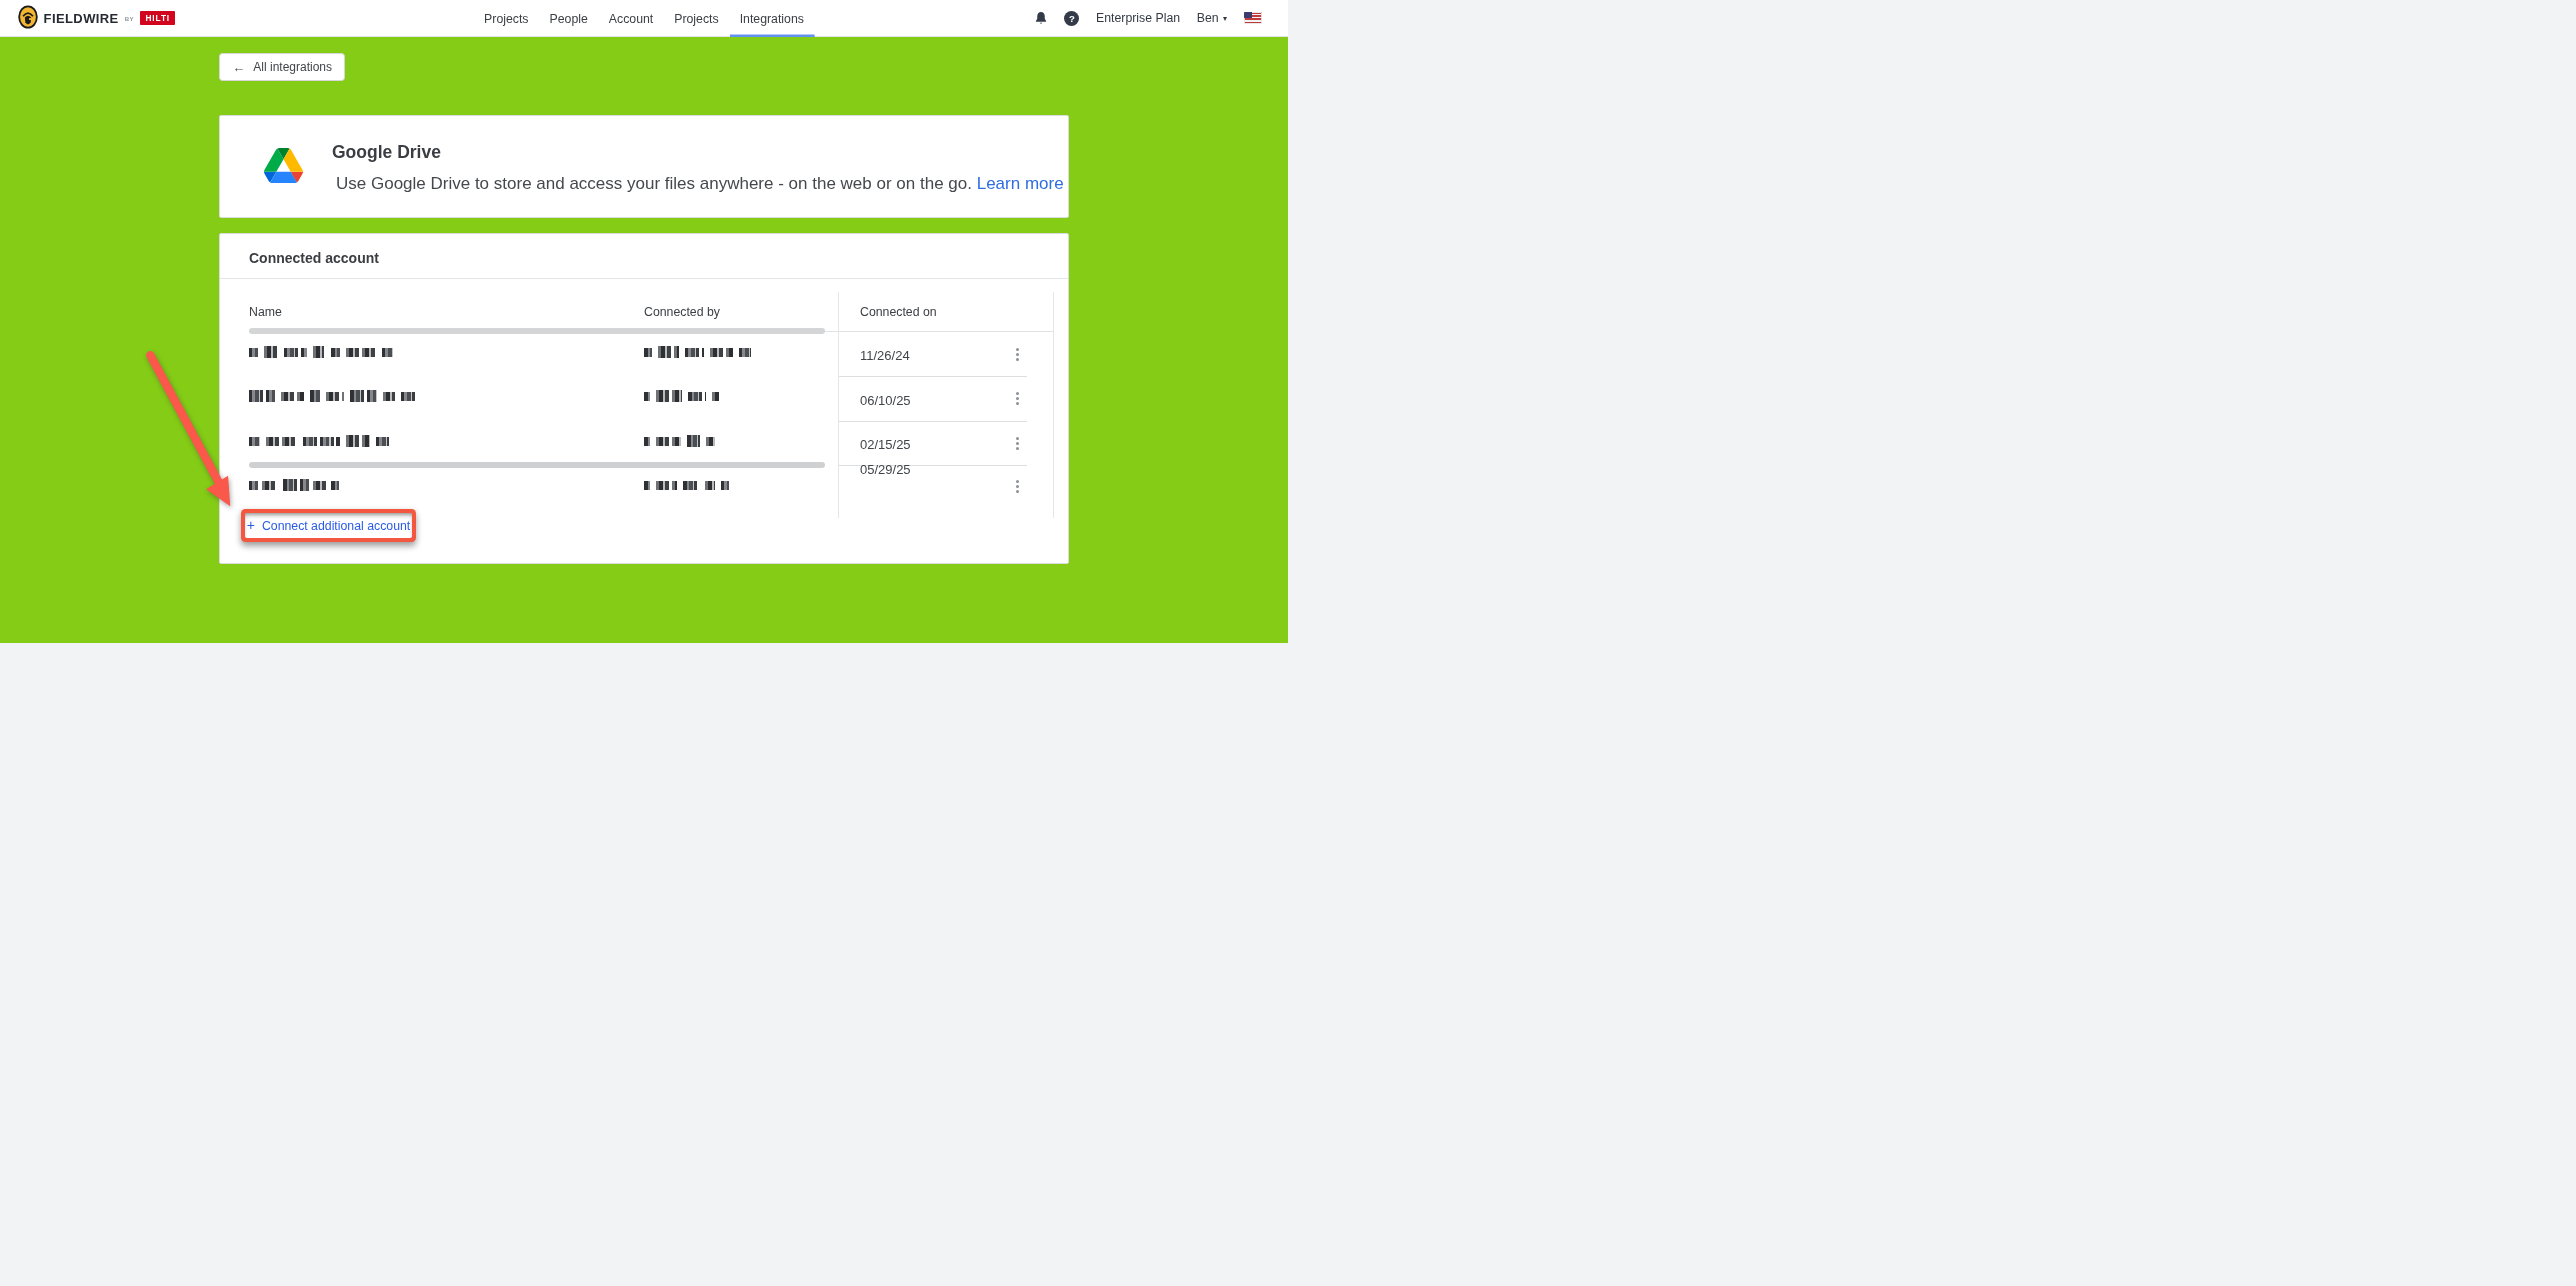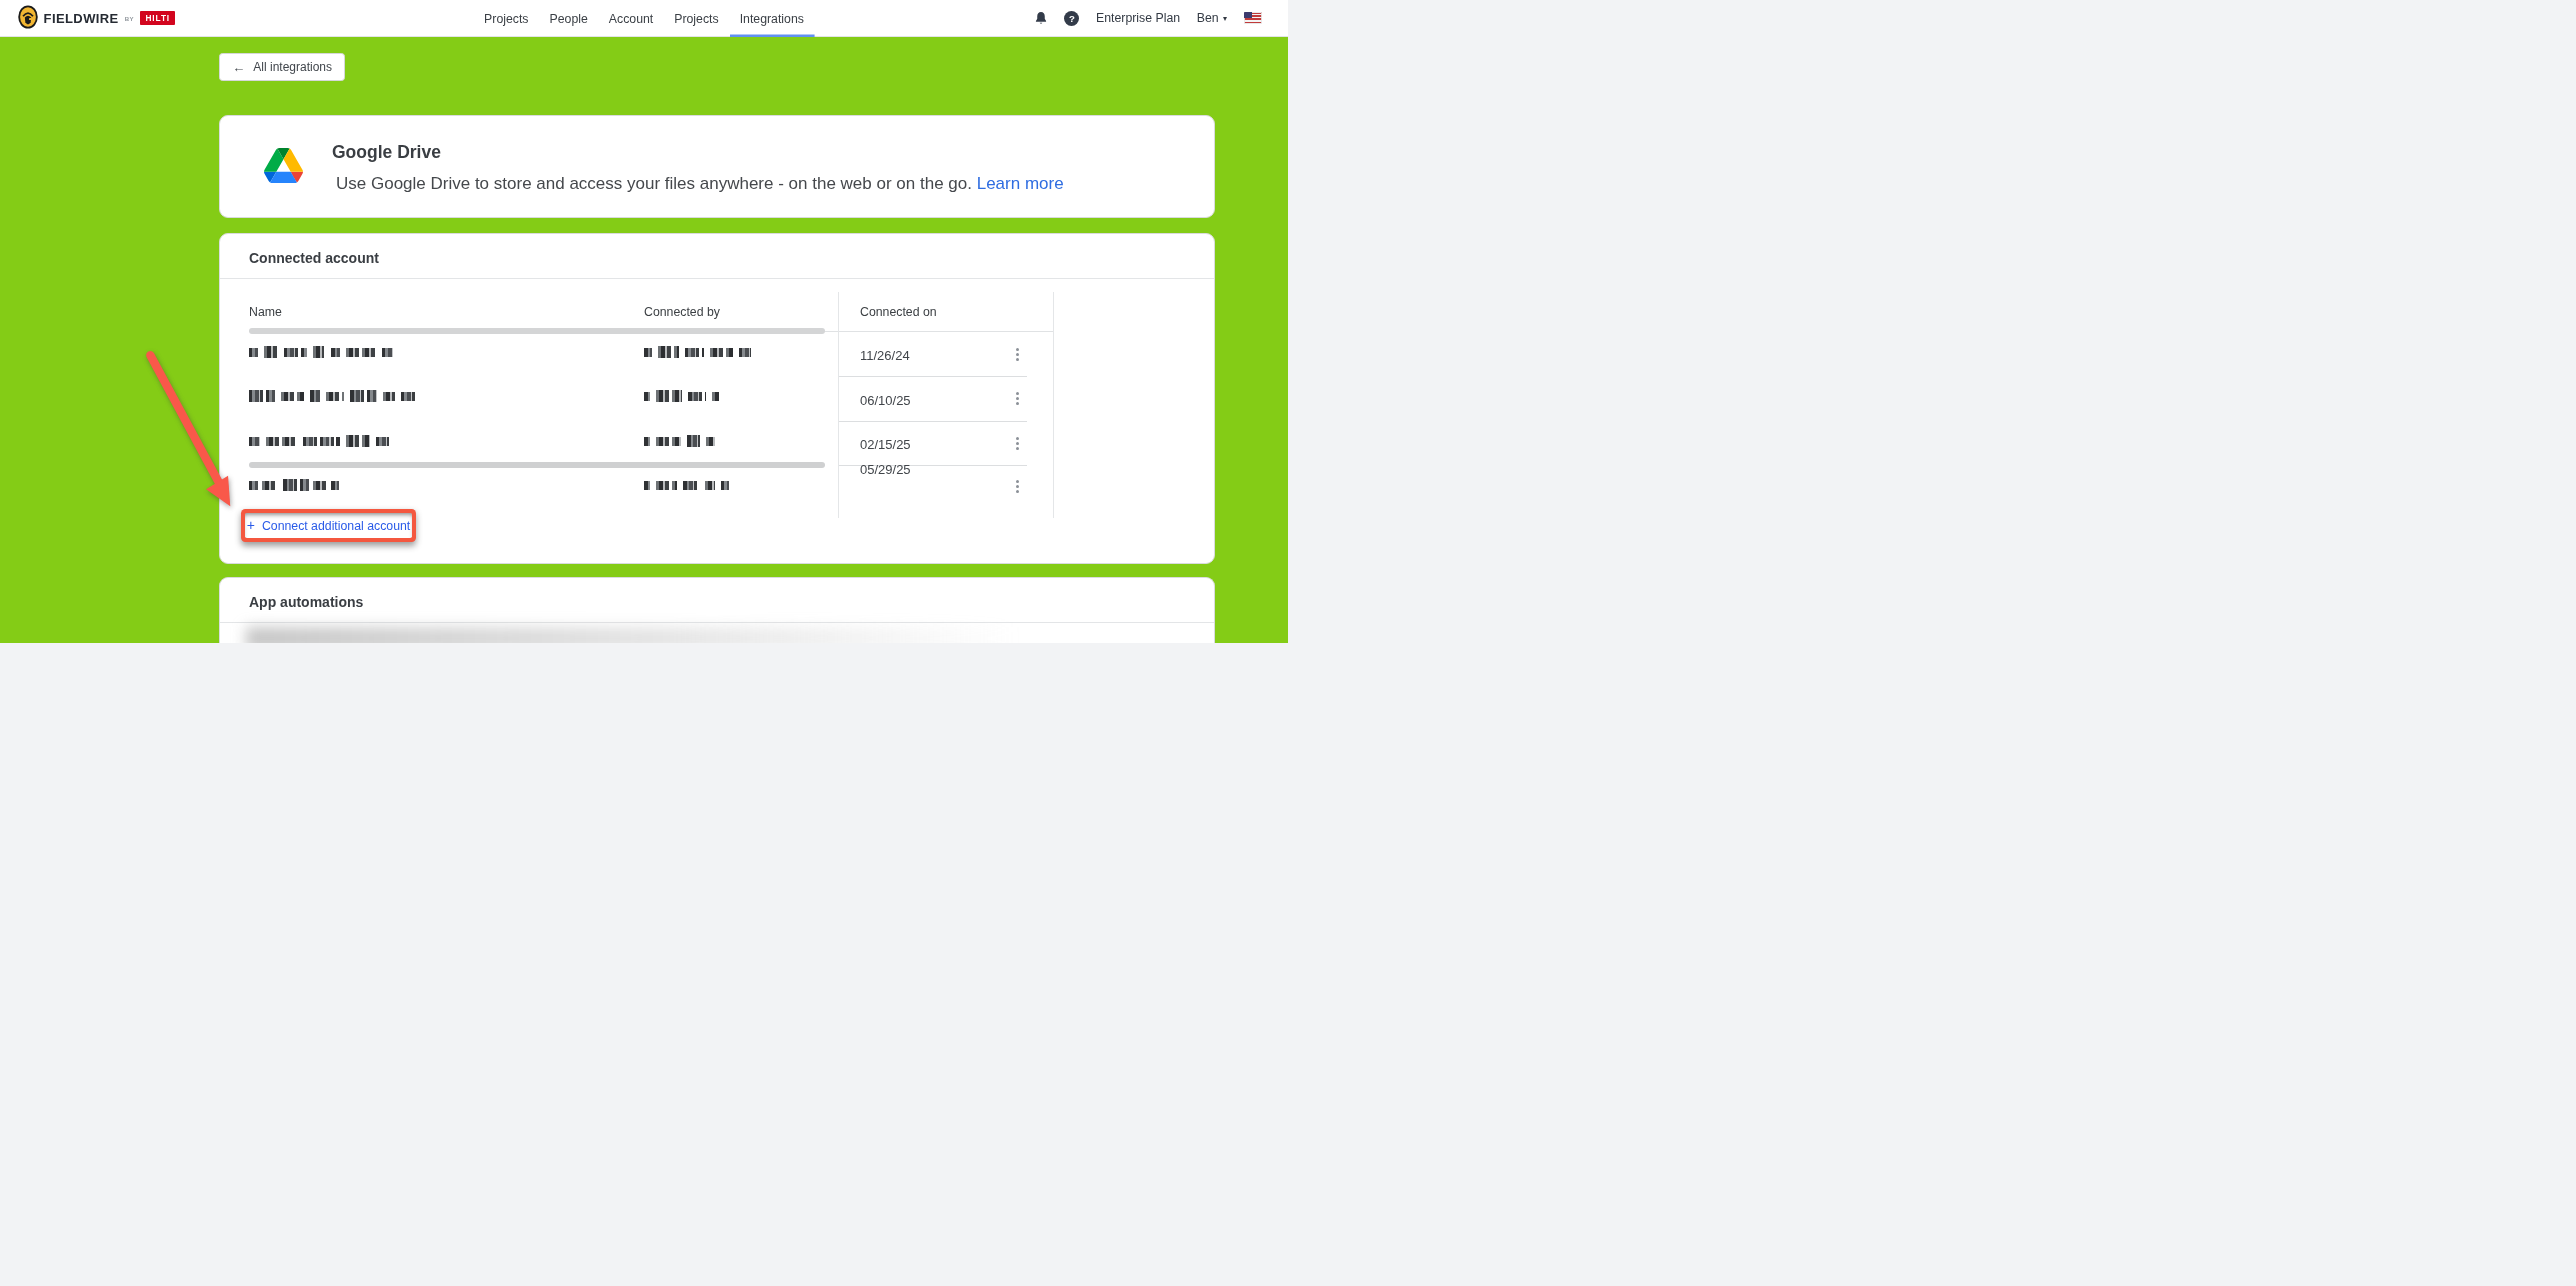--- a/index.html
+++ b/index.html
@@ -29,22 +29,22 @@
           background:repeating-linear-gradient(180deg,#c13a3a 0 1.7px,#f4f4f4 1.7px 3.2px); box-shadow:0 0 0 0.9px #e8e8e8 inset; }
   .flag::before { content:""; position:absolute; left:0; top:0; width:8px; height:6.1px; background:#3c3b6e; }
 
   
   .back-btn { position:absolute; left:219px; top:53px; height:28px; background:#fff;
               border:0.9px solid #d5d7d9; border-radius:3.5px; display:inline-flex; align-items:center;
               gap:8px; padding:0 12.3px; font-size:12px; color:#41464c; cursor:pointer; }
   .back-arrow { font-size:13px; color:#41464c; }
 
   
-  .card { position:absolute; left:219px; width:996px; background:#fff;
-          border:0.9px solid #d9dbdd; border-radius:9px; }
+  .card { position:absolute; left:219px; width:850px; background:#fff;
+          border:0.9px solid #d9dbdd; border-radius:2px; }
   #drive-card { top:115px; height:103px; }
   #connected-card { top:233px; height:331px; }
   #automations-card { top:577px; height:114px; border-bottom:none; }
 
   
   .drive-logo { position:absolute; left:44px; top:32px; }
   .drive-title { position:absolute; left:112px; top:26px; font-size:17.5px; font-weight:600; color:#3a3e43; }
   .drive-desc { position:absolute; left:116px; top:58px; font-size:17px; color:#45484c; }
   .link { color:#2f6de1; cursor:pointer; }
 
@@ -261,25 +261,20 @@
       </div>
 
     <div class="connect-outer">
       <div class="connect-inner">
         <span class="connect-plus">+</span>
         <span class="connect-label">Connect additional account</span>
       </div>
     </div>
   </div>
 
-  <div class="card" id="automations-card">
-    <div class="section-title">App automations</div>
-    <div class="section-divider"></div>
-    <div class="blur-smudge"></div>
-  </div>
 
   <svg class="annotation-arrow" viewBox="0 0 140 205">
     <path d="M22 15 L100 160" stroke="#f9584a" stroke-width="9.5" stroke-linecap="round" fill="none"></path>
     <path d="M113 187 L85.5 167.6 L110.5 152.4 Z" fill="#f9584a"></path>
   </svg>
 
 </div>
 
 
 </body></html>

